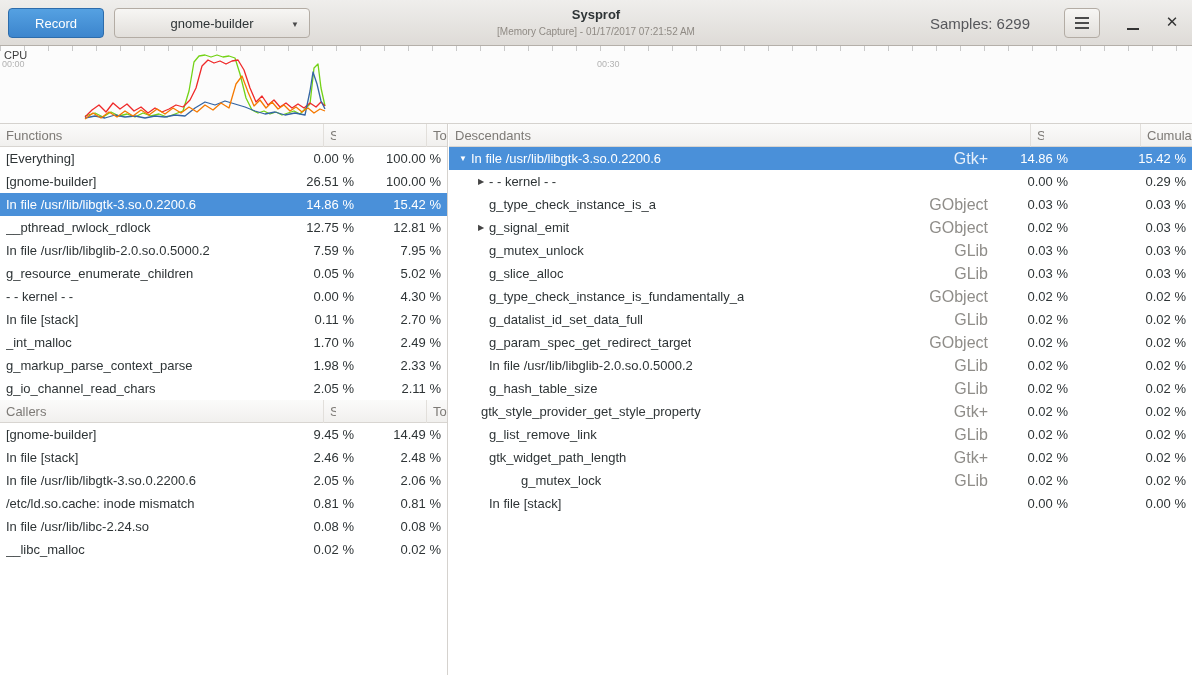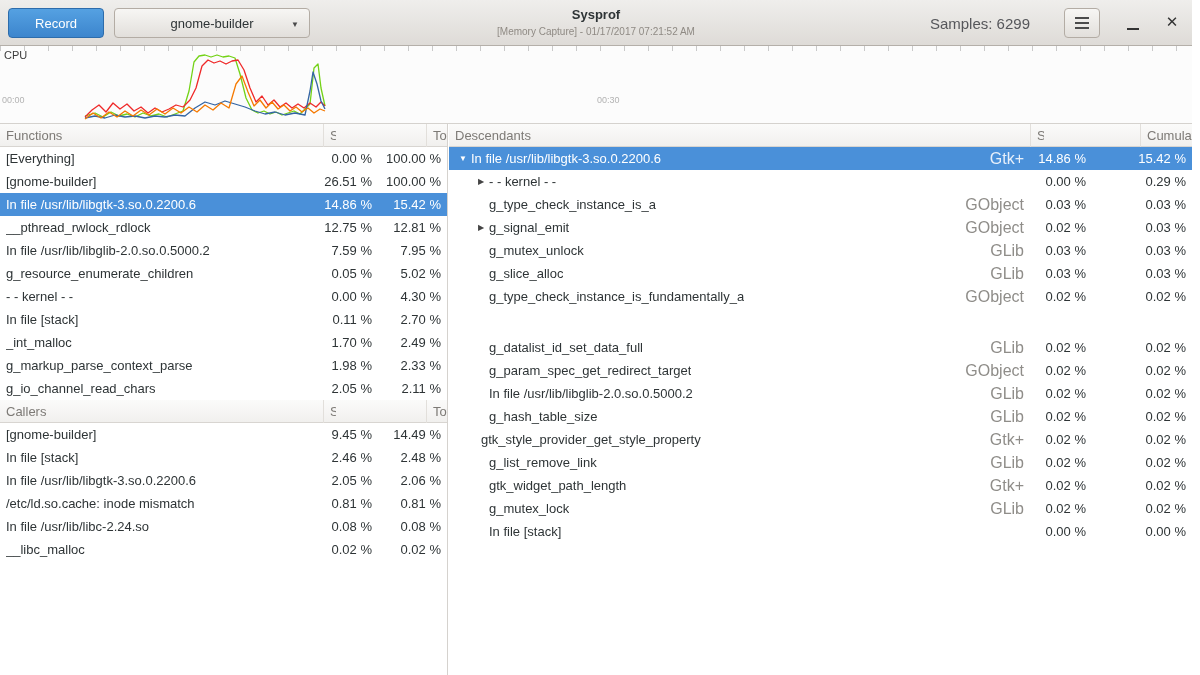--- a/index.html
+++ b/index.html
@@ -32,42 +32,42 @@
   .win-min i { position:absolute; left:3px; bottom:2px; width:12px; height:2px; background:#333; }
   .win-close { position:absolute; right:10px; top:12px; width:20px; height:20px; cursor:pointer;
     font-size:15px; color:#333; text-align:center; line-height:20px; }
 
   
   .cpu-area { position:absolute; top:46px; left:0; right:0; height:78px; background:#fcfcfc;
     border-bottom:1px solid #d5d2ce; }
   .timeline-ruler { position:absolute; top:0; left:0; right:0; height:5px;
     background:repeating-linear-gradient(to right,#c9c9c9 0 1px,transparent 1px 24px); }
   .cpu-label { position:absolute; top:3px; left:4px; font-size:11px; color:#3c3c3c; }
-  .time-label { position:absolute; top:13px; font-size:9px; color:#b3b3b3;margin-top:36px; }
+  .time-label { position:absolute; top:13px; font-size:9px; color:#b3b3b3; }
   .time-0 { left:2px; } .time-1 { left:597px; }
   .cpu-svg { position:absolute; top:0; left:0; }
 
   
   .left-pane { position:absolute; top:124px; left:0; width:448px; bottom:0; background:#fff;
     border-right:1px solid #d5d2ce; }
   .right-pane { position:absolute; top:124px; left:449px; right:0; bottom:0; background:#fff; }
 
   .thead { display:grid; height:23px; align-items:center;
     background:linear-gradient(to bottom,#fbfbfa,#f1f0ee); border-bottom:1px solid #d8d5d1;
     font-size:13px; color:#7d7a76;gap:48px; }
   .thead .hcell { display:flex; align-items:center; height:23px; padding:0 6px; overflow:hidden; cursor:pointer; }
   .thead .hcell + .hcell { border-left:1px solid #e2dfdb;margin-left:48px; }
   .sort-arrow { margin-left:auto; font-size:8px; color:#55524e; padding-right:2px; }
 
   .lhead, .ltable .row { grid-template-columns:1fr 55px 69px; }
   .rhead { grid-template-columns:1fr 62px 100px; }
   .rtable .row { grid-template-columns:1fr 70px 62px 100px; }
 
   .row { display:grid; height:23px; align-items:center; font-size:13px; color:#2e3436;
-    padding-left:6px; cursor:default; white-space:nowrap; }
+    padding-left:6px; cursor:default; white-space:nowrap;gap:18px; }
   .cell { overflow:hidden; text-overflow:clip; }
   .cell.num { text-align:right; padding-right:6px; }
   .cell.lib { text-align:right; padding-right:6px; font-size:16px; color:#8f8d89; }
   .namecell { display:flex; align-items:center; overflow:hidden; }
   .expander { flex:none; width:16px; text-align:center; font-size:8px; color:#444; cursor:pointer; }
   .row.selected { background:#4a90d9; color:#fff; }
   .row.selected .expander { color:#fff; }
   .row.selected .cell.lib { color:#e6effa; }
 </style>
 </head>
@@ -324,21 +324,21 @@
         <div class="row" style="padding-left: 24px;">
           <span class="namecell">
             <span class="expander"></span>
             <span class="cell">g_type_check_instance_is_fundamentally_a</span>
           </span>
           <span class="cell lib">GObject</span>
           <span class="cell num">0.02 %</span>
           <span class="cell num">0.02 %</span>
         </div>
 
-        <div class="row" style="padding-left: 24px; margin-top: 28px;">
+        <div class="row" style="padding-left: 24px;">
           <span class="namecell">
             <span class="expander"></span>
             <span class="cell">g_datalist_id_set_data_full</span>
           </span>
           <span class="cell lib">GLib</span>
           <span class="cell num">0.02 %</span>
           <span class="cell num">0.02 %</span>
         </div>
 
         <div class="row" style="padding-left: 24px;">
@@ -394,21 +394,21 @@
         <div class="row" style="padding-left: 24px;">
           <span class="namecell">
             <span class="expander"></span>
             <span class="cell">gtk_widget_path_length</span>
           </span>
           <span class="cell lib">Gtk+</span>
           <span class="cell num">0.02 %</span>
           <span class="cell num">0.02 %</span>
         </div>
 
-        <div class="row" style="padding-left: 24px;">
+        <div class="row" style="padding-left: 24px; margin-left: 32px;">
           <span class="namecell">
             <span class="expander"></span>
             <span class="cell">g_mutex_lock</span>
           </span>
           <span class="cell lib">GLib</span>
           <span class="cell num">0.02 %</span>
           <span class="cell num">0.02 %</span>
         </div>
 
         <div class="row" style="padding-left: 24px;">

